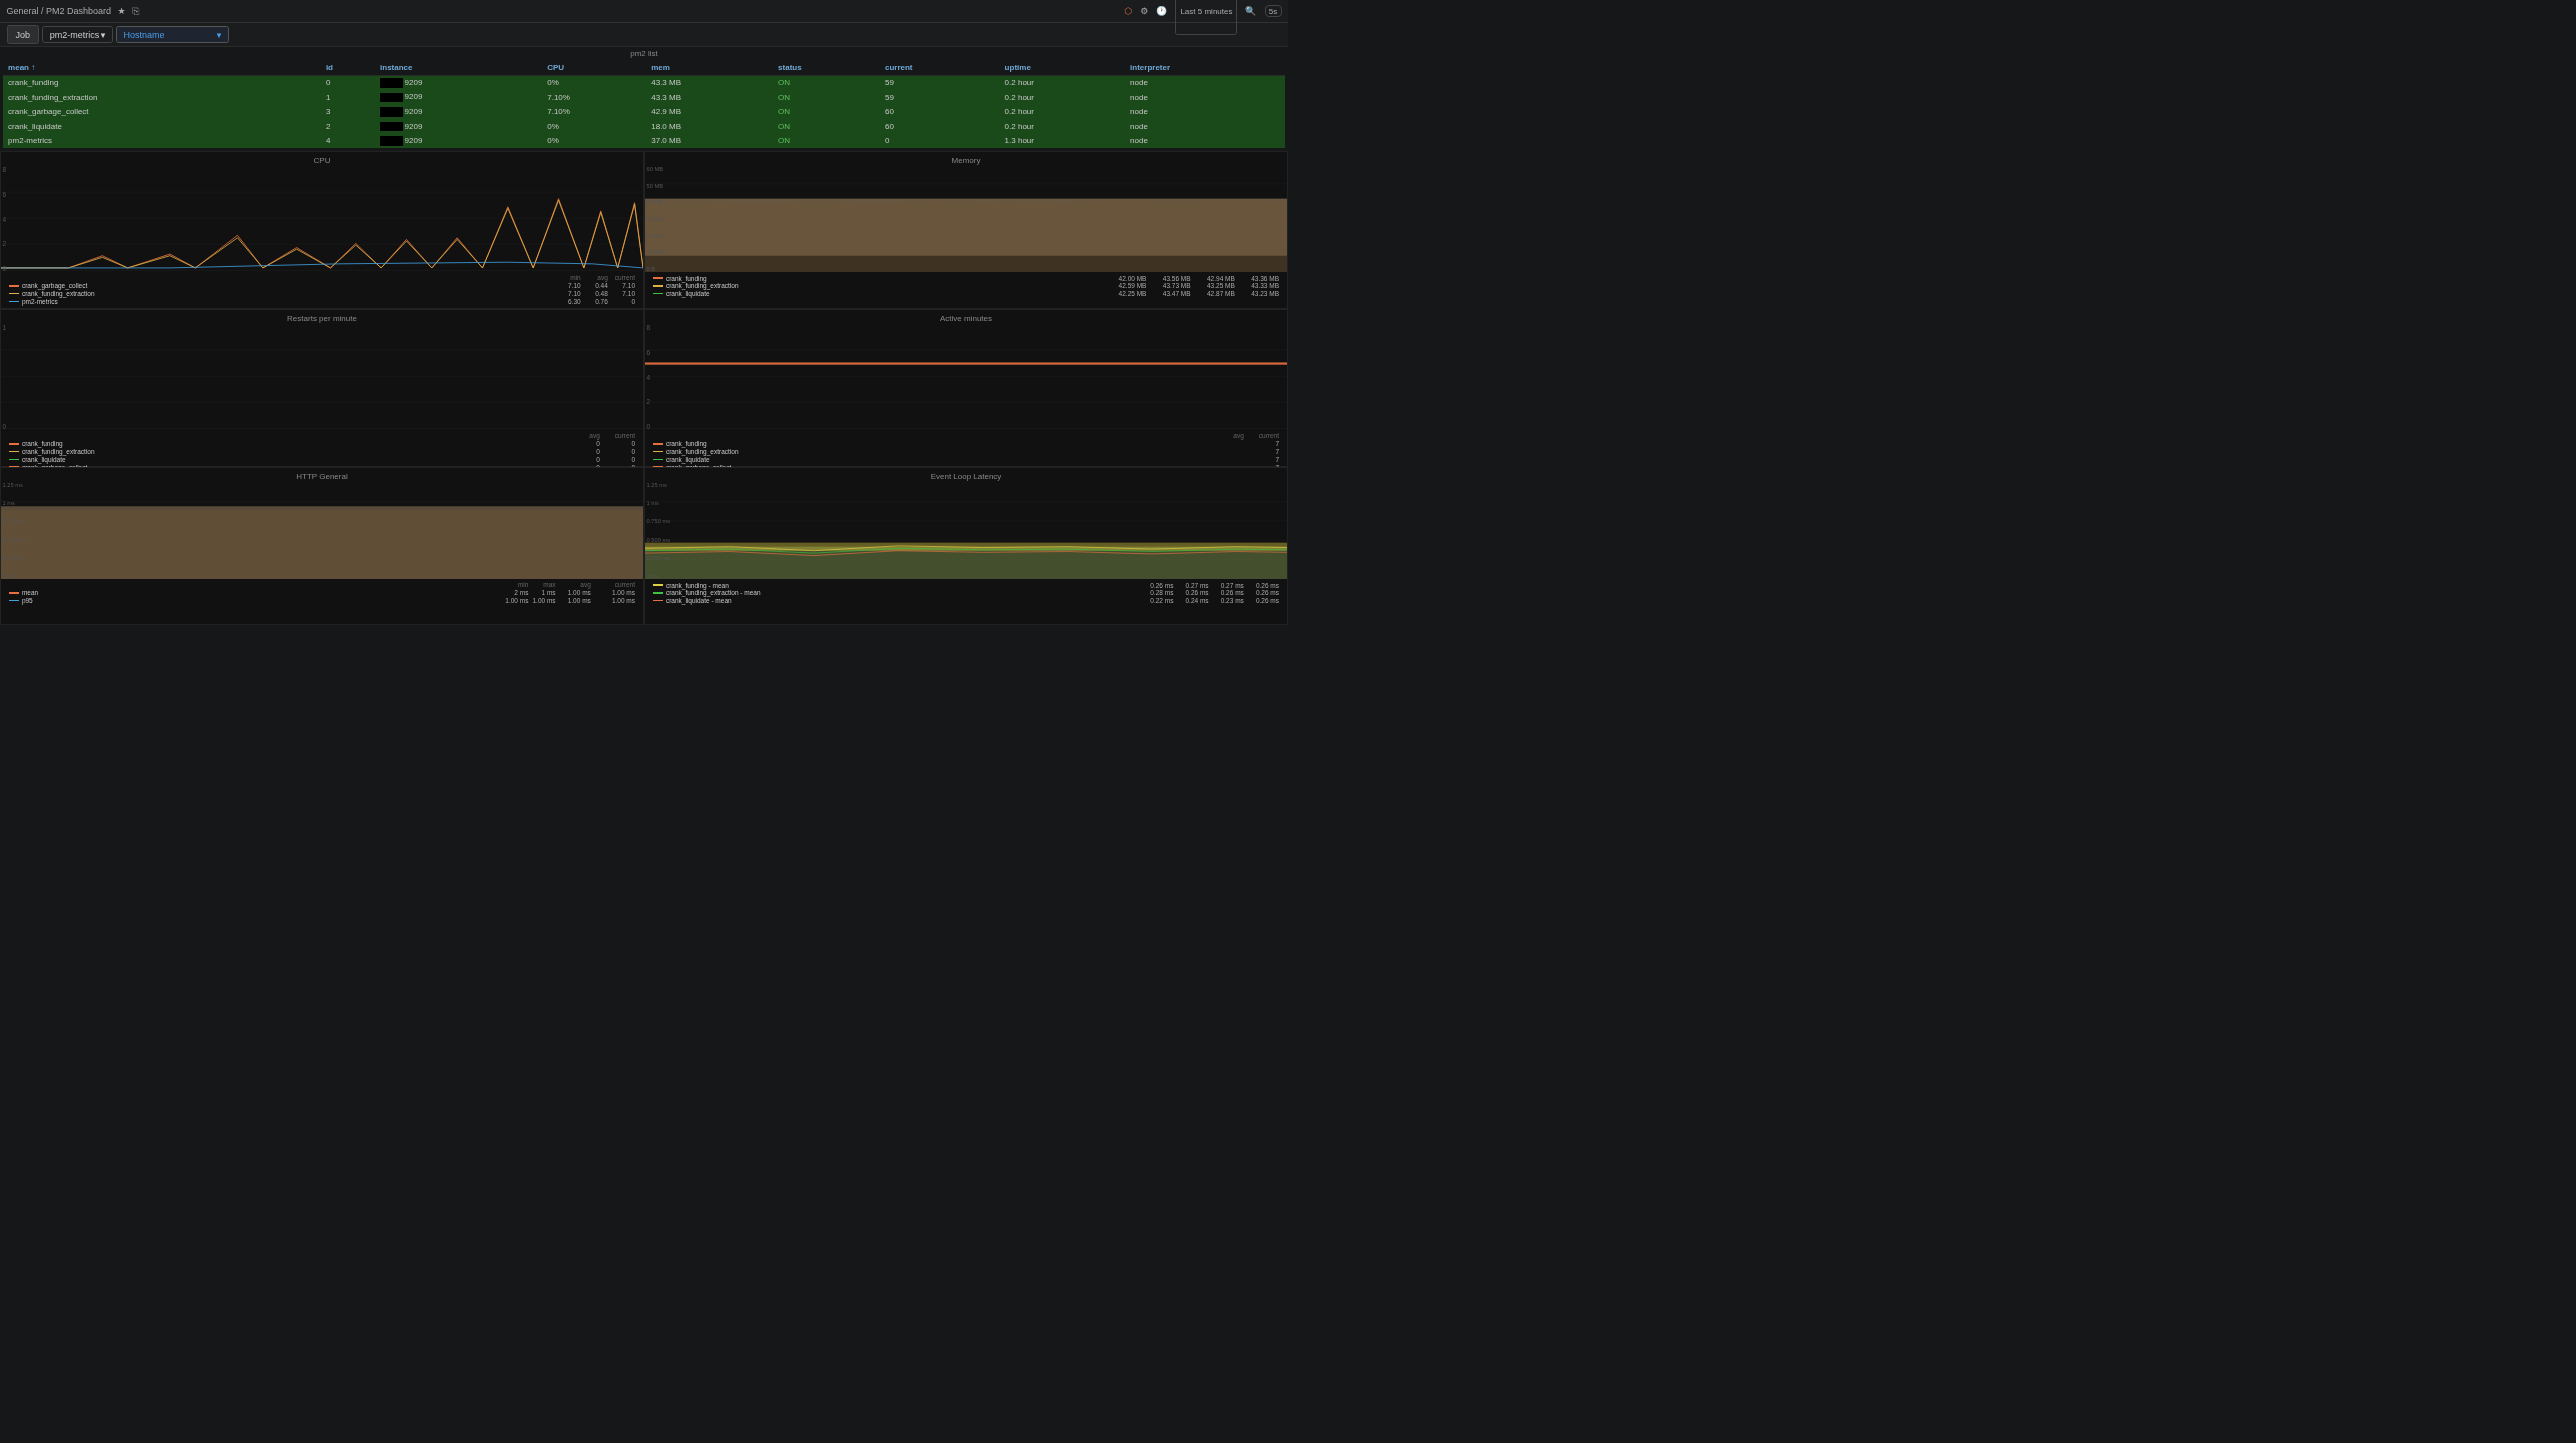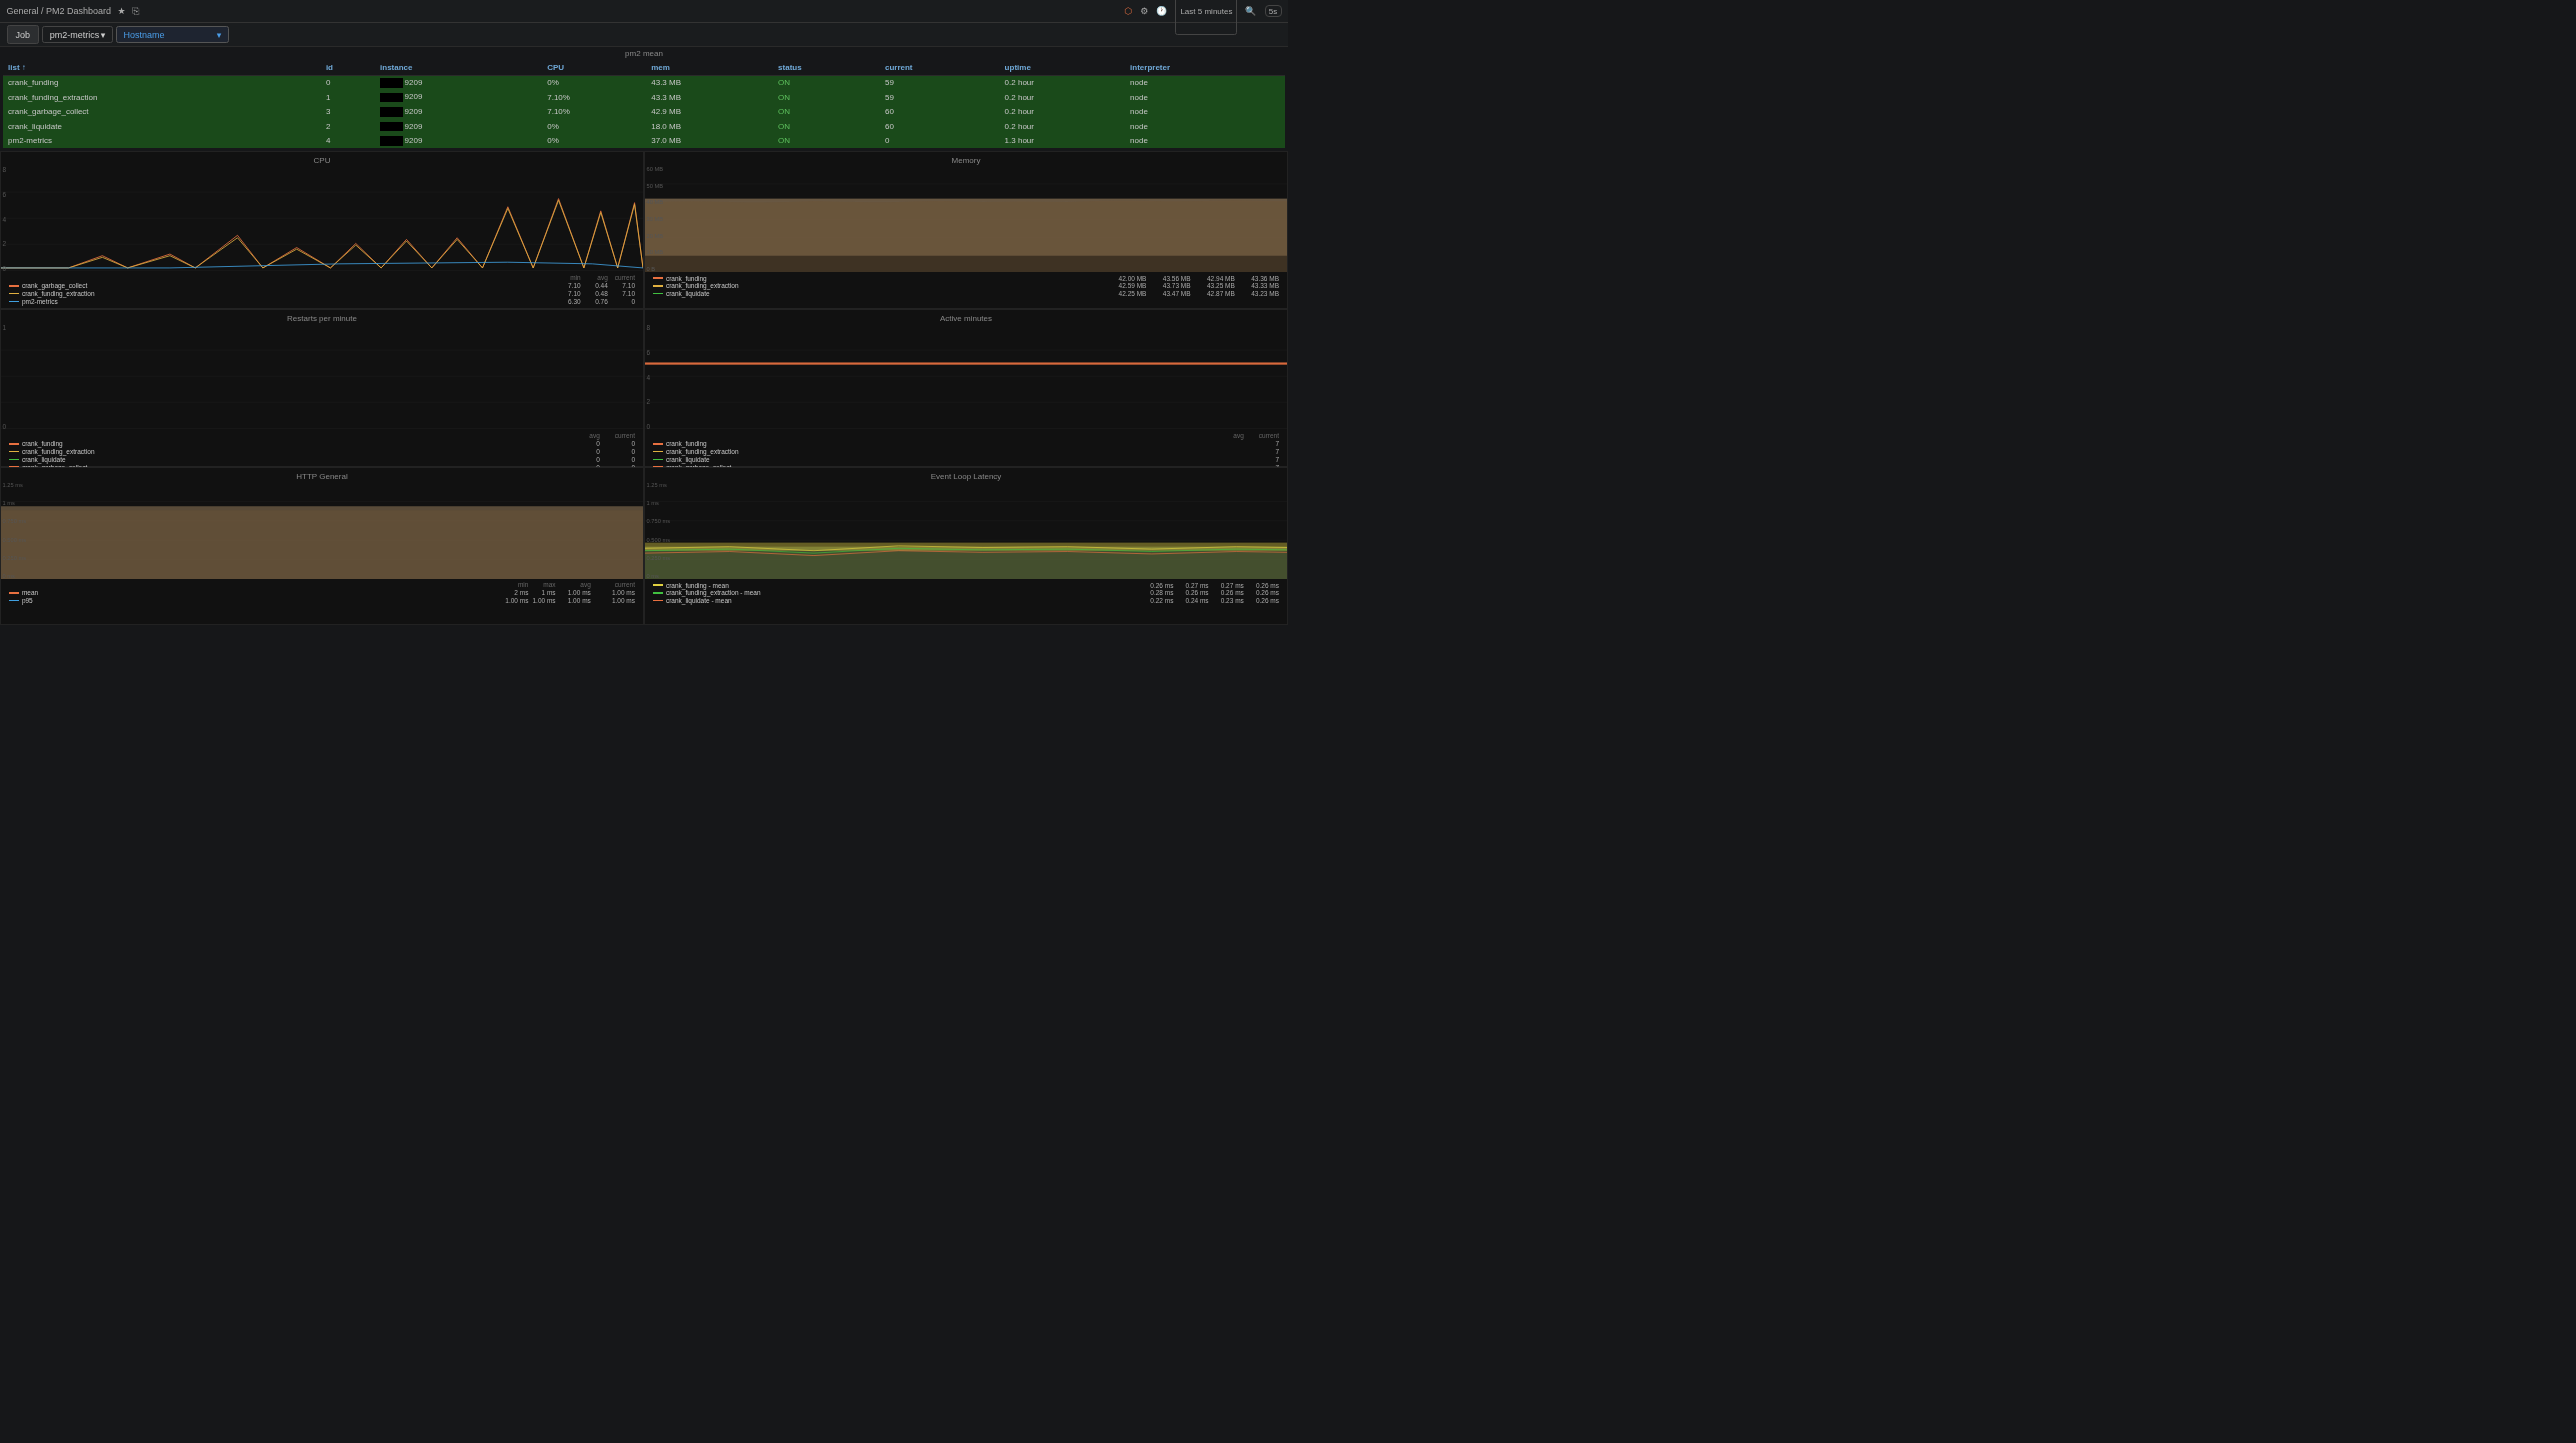--- a/index.html
+++ b/index.html
@@ -108,28 +108,28 @@
     <span>▾</span>
   </div>
   <div class="hostname-tag">
     <span>Hostname</span>
     <input type="text" style="background: rgb(30, 36, 48); border: none; color: rgb(204, 204, 204); font-size: 8px; width: 49px; outline: none;">
     <span>▾</span>
   </div>
 </div>
 
 <div style="text-align:center;color:#888;font-size:8px;padding:2.4px 0;background:#161719;">
-  <span>pm2 mean</span>
+  <span>pm2 list</span>
 </div>
 
 <div class="table-container">
   <table>
     <thead>
       <tr>
-        <th><span>list ↑</span></th>
+        <th><span>mean ↑</span></th>
         <th><span>id</span></th>
         <th><span>instance</span></th>
         <th><span>CPU</span></th>
         <th><span>mem</span></th>
         <th><span>status</span></th>
         <th><span>current</span></th>
         <th><span>uptime</span></th>
         <th><span>interpreter</span></th>
       </tr>
     </thead>

